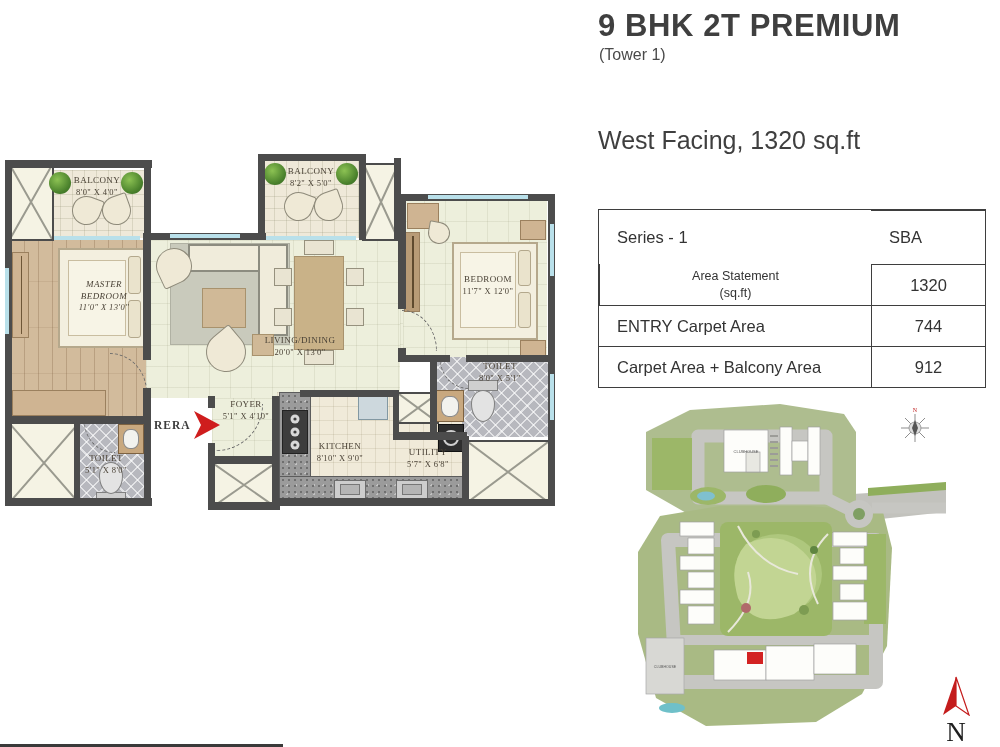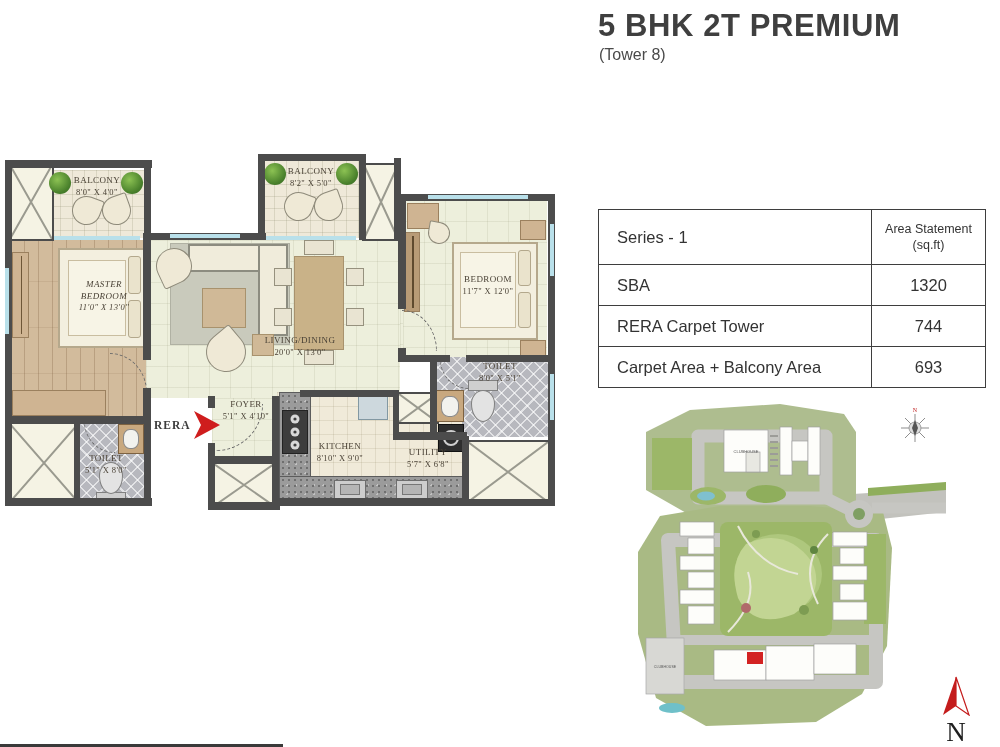--- a/index.html
+++ b/index.html
@@ -302,35 +302,36 @@
     </div>
 
     <div class="entrywrap" style="left:154px;top:408px;">
       <span class="entrytext">RERA</span>
       <svg width="28" height="34" viewBox="0 0 28 34" style="margin-left:2px;">
         <polygon points="1,3 27,17 1,31 8,17" fill="#cf1d1d"></polygon>
       </svg>
     </div>
   </div>
 
-  <div class="title">5 BHK 2T PREMIUM</div>
-  <div class="subtitle">(Tower 8)</div>
+  <div class="title">9 BHK 2T PREMIUM</div>
+  <div class="subtitle">(Tower 1)</div>
+  <div class="facing">West Facing, 1320 sq.ft</div>
 
   <div class="atable">
     <div class="cell hdr">Series - 1</div>
+    <div class="cell">SBA</div>
     <div class="cell hdr val hdrstmt">
       <span>Area Statement</span>
       <span>(sq.ft)</span>
     </div>
-    <div class="cell">SBA</div>
     <div class="cell val">1320</div>
-    <div class="cell">RERA Carpet Tower</div>
+    <div class="cell">ENTRY Carpet Area</div>
     <div class="cell val">744</div>
     <div class="cell">Carpet Area + Balcony Area</div>
-    <div class="cell val">693</div>
+    <div class="cell val">912</div>
   </div>
 
   <div id="sitemap">
     <svg viewBox="0 0 322 334" width="322" height="334">
 
       <polygon points="225,100 318,94 318,118 225,128" fill="#c2c2bd"></polygon>
       <polygon points="240,94 318,88 318,96 240,102" fill="#8fae5c"></polygon>
 
       <polygon points="18,38 62,16 152,10 216,20 228,38 228,118 198,124 60,120 18,96" fill="#aebd8f"></polygon>
 

